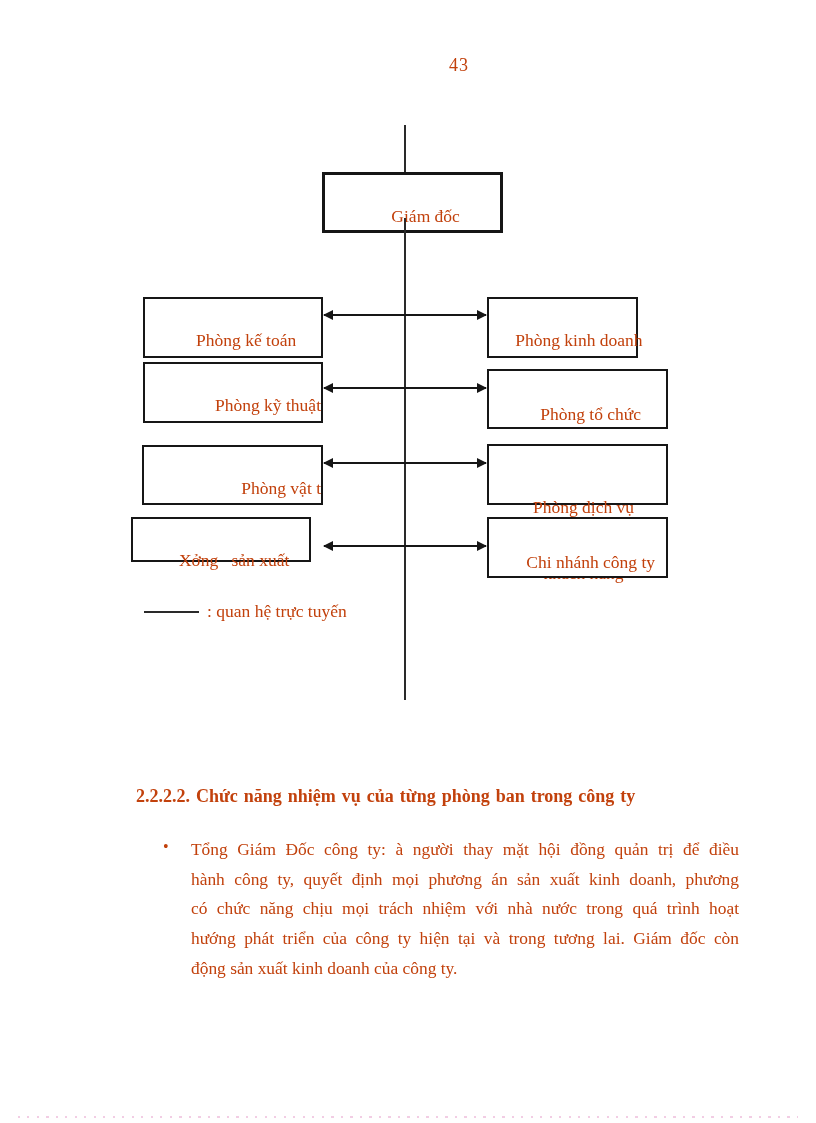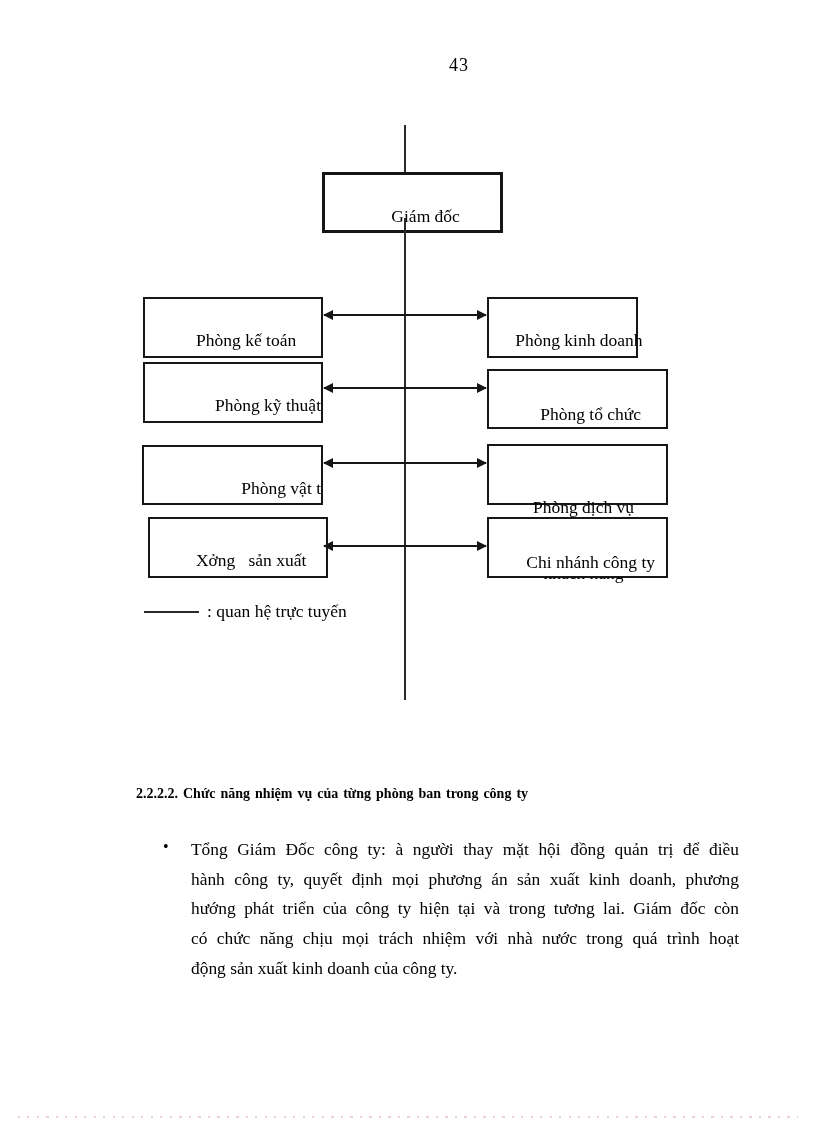--- a/index.html
+++ b/index.html
@@ -2,21 +2,21 @@
 <html><head>
 <meta charset="utf-8">
 <style>
   html,body{margin:0;padding:0;background:#888;}
   .page{
     position:relative;
     width:816px;height:1123px;
     margin:0 auto;
     background:#ffffff;
     font-family:"Liberation Serif","DejaVu Serif",serif;
-    color:#000000;
+    color:#c2410c;
     overflow:hidden;
   }
   
   .page-number{
     position:absolute;left:449px;top:55px;
     font-size:18px;letter-spacing:1px;
   }
   
   .vline{
     position:absolute;left:404px;top:125px;
@@ -31,21 +31,21 @@
     background:#fff;border:2.5px solid #161616;
     font-size:17.5px;line-height:22px;
     padding-top:8px;white-space:pre;z-index:2;
   }
   .obox.center{text-align:center;}
   .obox.left{text-align:right;padding-left:11px;}
   #box-top{left:322px;top:172px;width:181px;height:61px;border-width:3px;font-family:Liberation Serif, serif;}
   #box-l1{left:143px;top:297px;width:180px;height:61px;}
   #box-l2{left:143px;top:362px;width:180px;height:61px;}
   #box-l3{left:142px;top:445px;width:181px;height:60px;}
-  #box-l4{left:148px;top:517px;width:180px;height:61px;}
+  #box-l4{left:131px;top:517px;width:180px;height:45px;}
   #box-r1{left:487px;top:297px;width:151px;height:61px;text-align:right;}
   #box-r2{left:487px;top:369px;width:181px;height:60px;padding-top:10px;}
   #box-r3{left:487px;top:444px;width:181px;height:61px;padding-top:6px;padding-left:12px;}
   #box-r4{left:487px;top:517px;width:181px;height:61px;padding-top:10px;}
   .arrow{
     position:absolute;height:1.5px;background:#161616;z-index:4;
   }
   .arrow::before{
     content:"";position:absolute;left:-1px;top:-4.3px;width:0;height:0;
     border-right:10px solid #161616;
@@ -64,21 +64,21 @@
     position:absolute;left:144px;top:601px;
     font-size:17.5px;z-index:2;background:#fff;padding-right:6px;
   }
   .legend-line{
     display:inline-block;width:55px;height:1.6px;background:#2a2a2a;
     vertical-align:4px;margin-right:8px;
   }
   
   .section-heading{
     position:absolute;left:136px;top:786px;width:600px;
-    font-size:14px;font-weight:bold;word-spacing:1.5px;
+    font-size:18px;font-weight:bold;word-spacing:1.5px;
   }
   .bullet-para{
     position:absolute;left:161px;top:835px;width:580px;
   }
   .bullet-glyph{
     position:absolute;left:2px;top:3px;font-size:16px;
   }
   .para-lines{
     margin-left:30px;width:548px;
     font-size:17.4px;line-height:29.7px;
@@ -143,21 +143,21 @@
     </div>
   </div>
 
   <div class="section-heading">2.2.2.2. Chức năng nhiệm vụ của từng phòng ban trong công ty</div>
 
   <div class="bullet-para">
     <span class="bullet-glyph">•</span>
     <div class="para-lines">
       <div class="pline just">Tổng Giám Đốc công ty: à người thay mặt hội đồng quản trị để điều</div>
       <div class="pline just">hành công ty, quyết định mọi phương án sản xuất kinh doanh, phương</div>
+      <div class="pline just">có chức năng chịu mọi trách nhiệm  với nhà nước trong quá trình hoạt</div>
       <div class="pline just">hướng phát triển  của công ty hiện tại và trong tương lai.  Giám  đốc còn</div>
-      <div class="pline just">có chức năng chịu mọi trách nhiệm  với nhà nước trong quá trình hoạt</div>
       <div class="pline">động sản xuất kinh  doanh của công ty.</div>
     </div>
   </div>
 
   <div class="footer-dots"></div>
 
 </div>
 
 </body></html>

